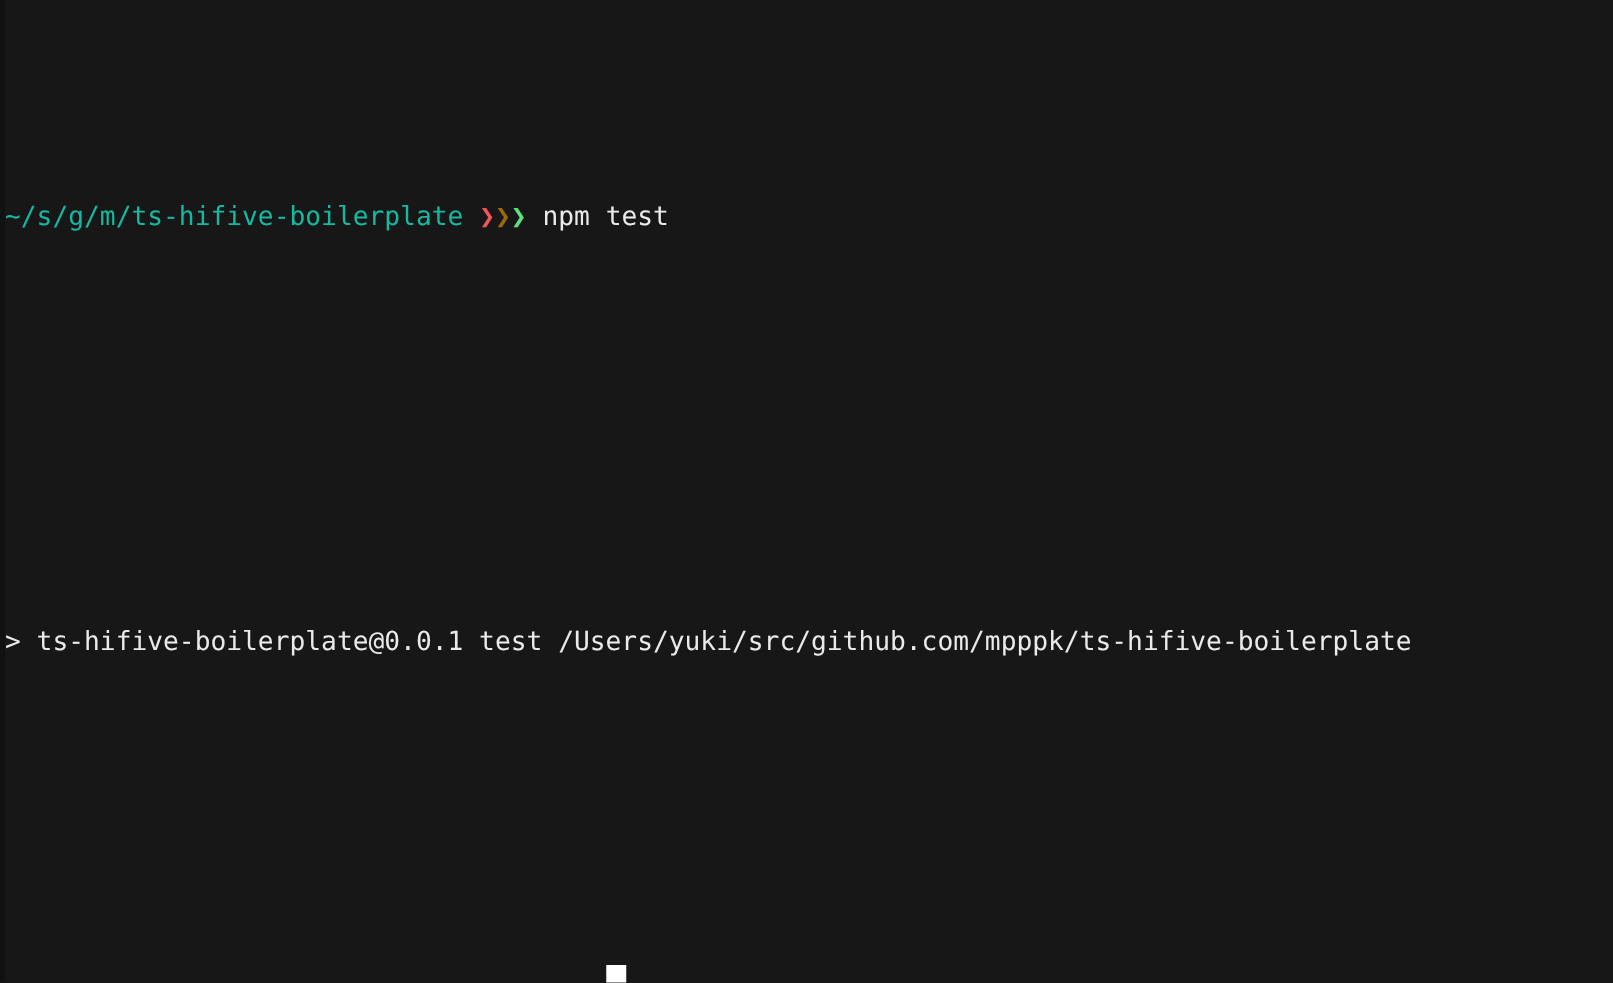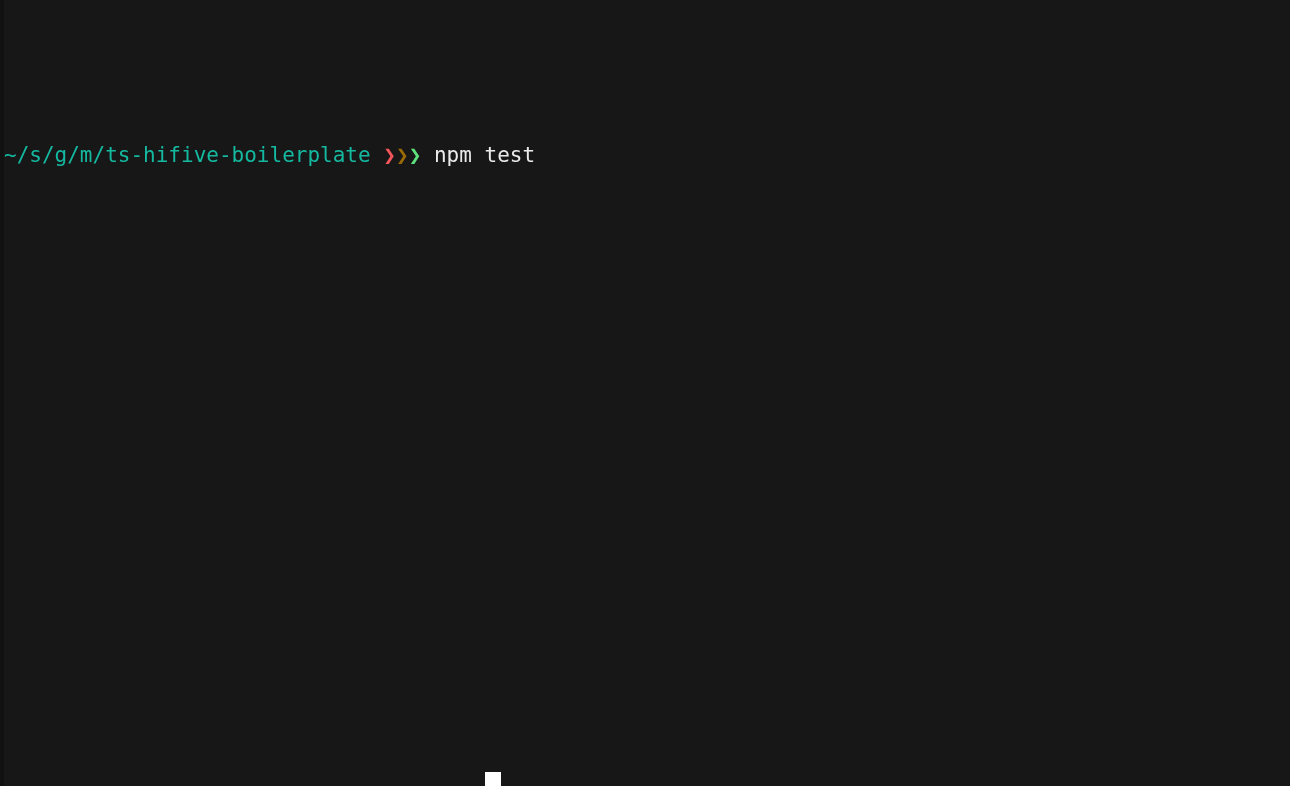--- a/index.html
+++ b/index.html
@@ -28,21 +28,21 @@
     background: #111111;
     z-index: 5;
   }
 
   .term {
     position: absolute;
     left: 4px;
     top: 0;
     width: 1286px;
     height: 786px;
-    padding-top: 2px;
+    padding-top: 20px;
     white-space: pre;
   }
 
   .line {
     height: 34px;
     line-height: 34px;
     white-space: pre;
     font-variant-ligatures: none;
   }
 
@@ -87,20 +87,21 @@
 
 <div class="term">
 
   
   <div class="line"><span class="c-teal">~/s/g/m/ts-hifive-boilerplate</span><span> </span><span class="c-arrow1 bold">❯</span><span class="c-arrow2 bold">❯</span><span class="c-arrow3 bold">❯</span><span> </span><span class="c-white">npm test</span></div>
 
   
   <div class="line blank">&nbsp;</div>
 
   
+  <div class="line"><span class="c-white">&gt; ts-hifive-boilerplate@0.0.1 test /Users/yuki/src/github.com/mpppk/ts-hifive-boilerplate</span></div>
 
   
 
   
   
   
   
 
   
   

